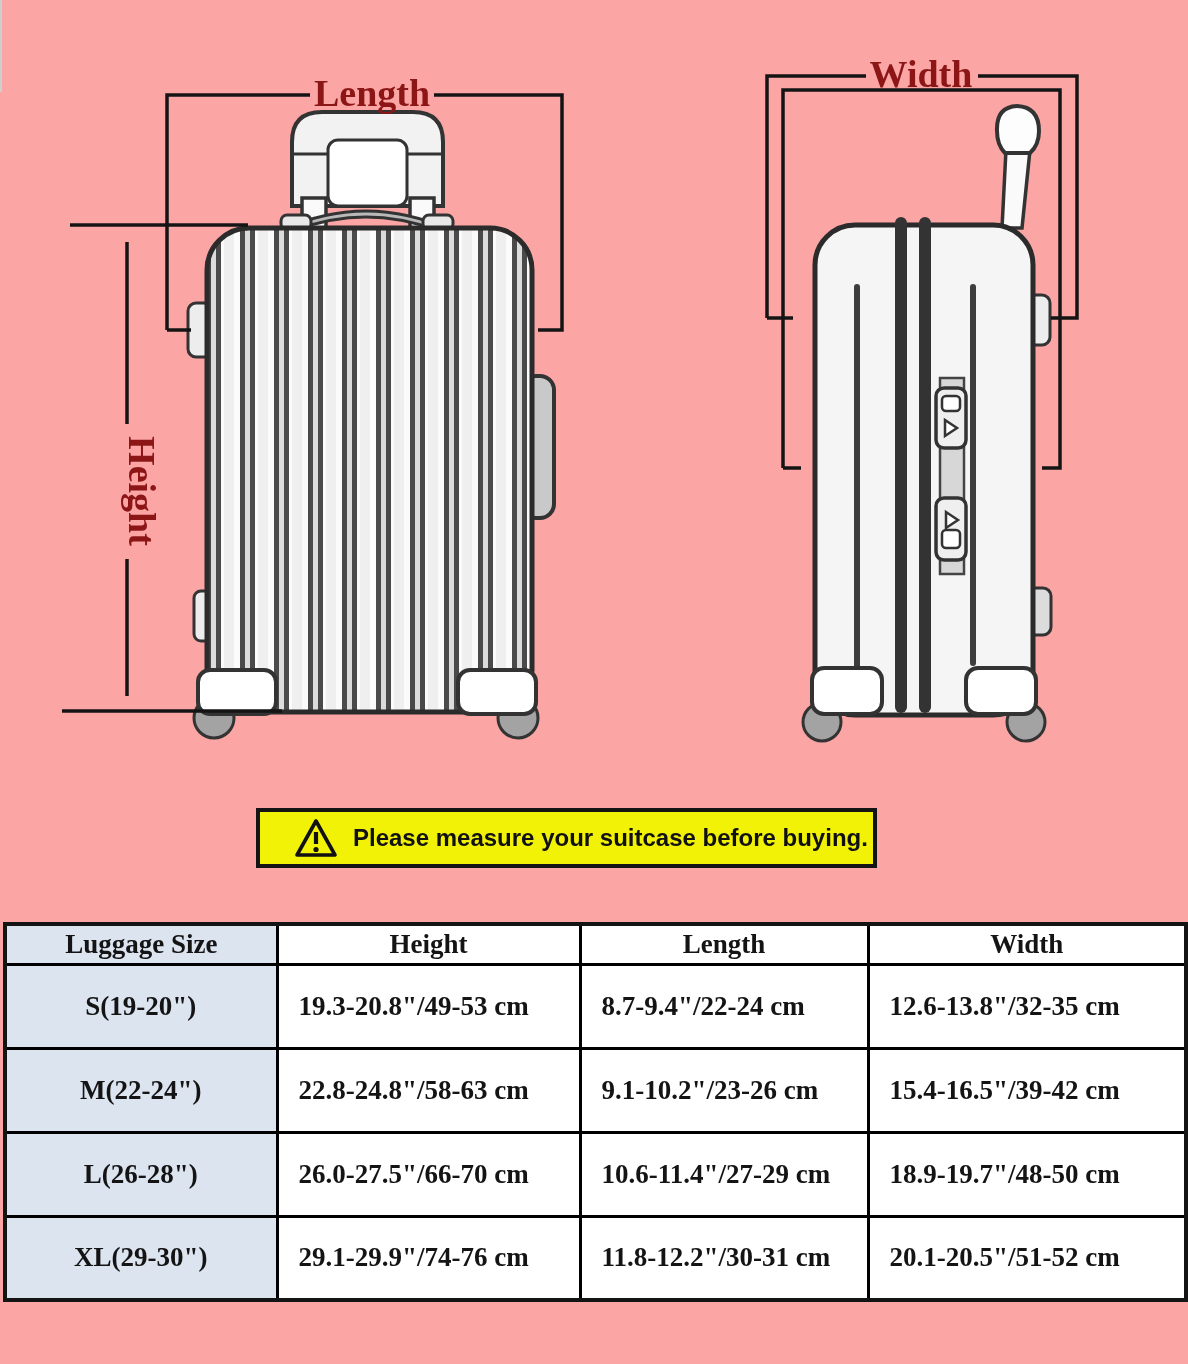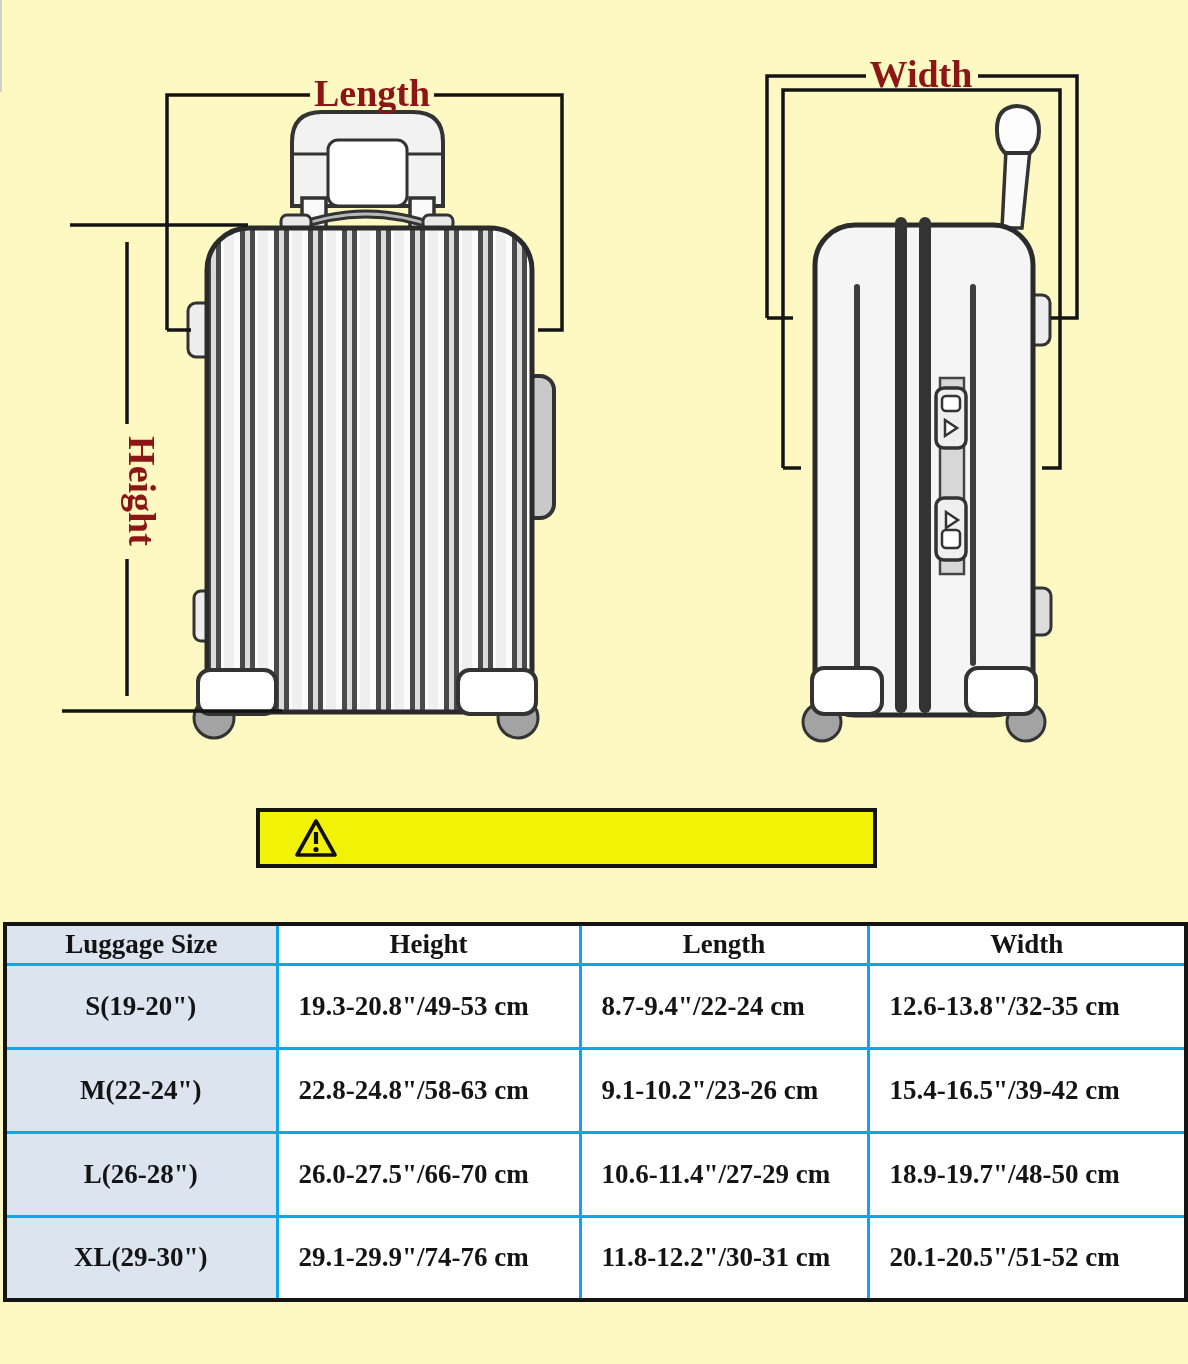--- a/index.html
+++ b/index.html
@@ -1,33 +1,33 @@
 <!DOCTYPE html>
 <html><head>
 <meta charset="utf-8">
 <style>
   html,body{margin:0;padding:0;background:#ffffff;}
-  .page{position:relative;width:1188px;height:1364px;background:#fef9c3;overflow:hidden;
+  .page{position:relative;width:1188px;height:1364px;background:#fca5a5;overflow:hidden;
         font-family:"Liberation Serif",serif;color:#141414;}
 
   
   .diagram-svg{position:absolute;left:0;top:0;}
   .dim-label{font-family:"Liberation Serif",serif;font-weight:700;font-size:38px;fill:#8c1616;}
 
   
   .warning-banner{position:absolute;left:256px;top:808px;width:621px;height:60px;
     box-sizing:border-box;background:#f2f206;border:4px solid #141414;
     display:flex;align-items:center;padding-left:34px;gap:15px;}
   .warning-banner .txt{font-family:"Liberation Sans",sans-serif;font-weight:700;
     font-size:24px;color:#111111;letter-spacing:0px;white-space:nowrap;}
 
   
   .size-table{position:absolute;left:3px;top:922px;width:1181px;border-collapse:collapse;
     table-layout:fixed;border:4px solid #141414;}
-  .size-table th,.size-table td{border:3px solid #0ea5e9;font-weight:700;
+  .size-table th,.size-table td{border:3px solid #000000;font-weight:700;
     font-family:"Liberation Serif",serif;color:#141414;}
   .size-table thead tr{height:40px;}
   .size-table tbody tr.data-row{height:84px;}
   .size-table th{font-size:27px;text-align:center;background:#ffffff;}
   .size-table th.blue{background:#dce4f0;}
   .size-table td{font-size:27px;background:#ffffff;text-align:left;padding-left:20px;}
   .size-table td.size-cell{background:#dce4f0;text-align:center;padding-left:0;}
   .size-table tr.note-row{height:40px;}
   .size-table td.note-cell{text-align:center;padding-left:0;font-size:25px;background:#ffffff;}
 
@@ -128,20 +128,21 @@
     <text class="dim-label" x="921" y="87" text-anchor="middle">Width</text>
     <text class="dim-label" transform="translate(129,491) rotate(90)" text-anchor="middle">Height</text>
   </svg>
 
   <div class="warning-banner">
     <svg width="44" height="42" viewBox="0 0 44 42">
       <path d="M22,4 L41,38 L3,38 Z" fill="none" stroke="#111" stroke-width="3.6" stroke-linejoin="round"></path>
       <line x1="22" y1="15" x2="22" y2="27" stroke="#111" stroke-width="4.2"></line>
       <circle cx="22" cy="32.5" r="2.6" fill="#111"></circle>
     </svg>
+    <span class="txt">Please measure your suitcase before buying.</span>
   </div>
 
   <table class="size-table">
     <colgroup>
       <col style="width:272px">
         <col style="width:303px">
         <col style="width:288px">
         <col style="width:318px">
     </colgroup>
     <thead>

